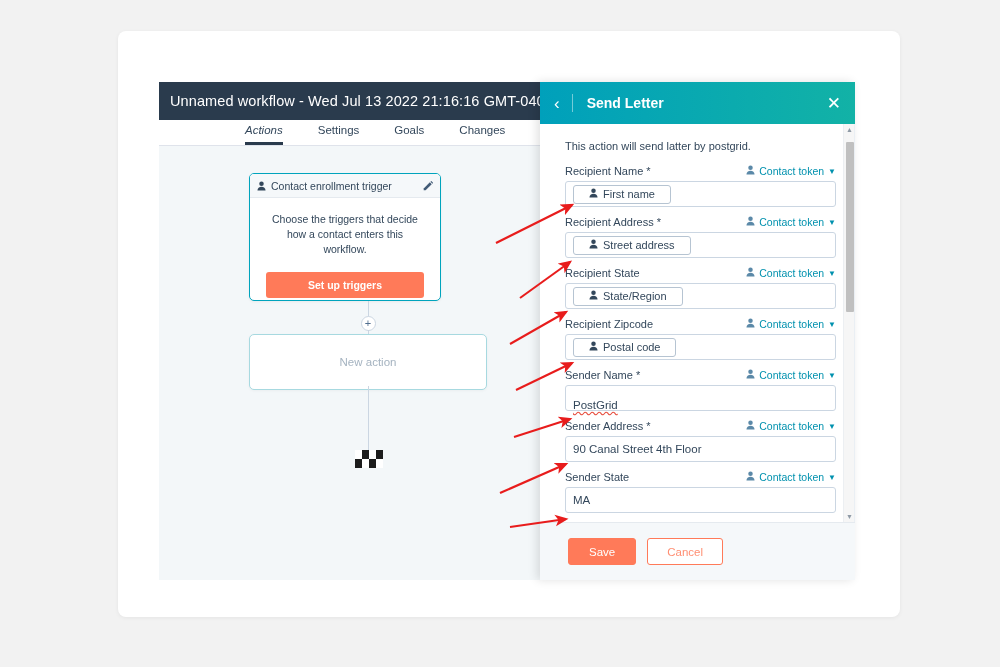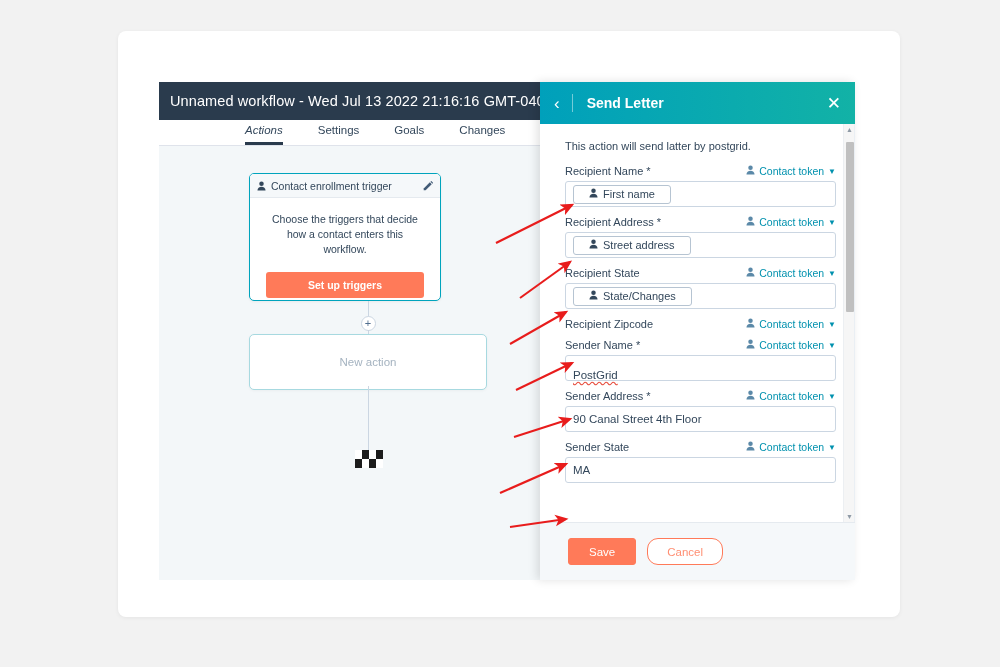--- a/index.html
+++ b/index.html
@@ -211,21 +211,21 @@
     height: 58px; background: #f5f8fa;
     border-top: 1px solid #e5eaef;
     display: flex; align-items: center; padding-left: 28px; gap: 11px;
   }
   .btn-save {
     background: #ff7a59; border: 1px solid #ff7a59; border-radius: 3px;
     color: #ffffff; font-size: 11.5px; height: 27px; padding: 0 20px;
     font-family: "Liberation Sans", sans-serif; cursor: pointer;
   }
   .btn-cancel {
-    background: #ffffff; border: 1px solid #ff7a59; border-radius: 11px;
+    background: #ffffff; border: 1px solid #ff7a59; border-radius: 3px;
     color: #ff8f73; font-size: 11.5px; height: 27px; padding: 0 19px;
     font-family: "Liberation Sans", sans-serif; cursor: pointer;
   }
 
   
   .outer-scroll {
     position: absolute; left: 850px; top: 134px; width: 5px; height: 446px;
     background: #b9bfc6; border-radius: 3px;
   }
 
@@ -383,37 +383,48 @@
             </span>
           </div>
           <div class="input-box">
             <span class="chip">
               <span>
                 <svg width="9" height="10" viewBox="0 0 12 13">
                   <circle cx="6" cy="3.4" r="3" fill="#33475b"></circle>
                   <path d="M0.6 12.4c0-3 2.4-5 5.4-5s5.4 2 5.4 5z" fill="#33475b"></path>
                 </svg>
               </span>
-              <span>State/Changes</span>
+              <span>State/Region</span>
             </span>
           </div>
         </div>
 
         <div class="field">
           <div class="field-row">
             <span class="field-label">Recipient Zipcode</span>
             <span class="token-link">
               <span>
                 <svg width="9" height="10" viewBox="0 0 12 13">
                   <circle cx="6" cy="3.4" r="3" fill="#5b89a8"></circle>
                   <path d="M0.6 12.4c0-3 2.4-5 5.4-5s5.4 2 5.4 5z" fill="#5b89a8"></path>
                 </svg>
               </span>
               <span>Contact token</span>
               <span class="token-caret">▼</span>
+            </span>
+          </div>
+          <div class="input-box">
+            <span class="chip">
+              <span>
+                <svg width="9" height="10" viewBox="0 0 12 13">
+                  <circle cx="6" cy="3.4" r="3" fill="#33475b"></circle>
+                  <path d="M0.6 12.4c0-3 2.4-5 5.4-5s5.4 2 5.4 5z" fill="#33475b"></path>
+                </svg>
+              </span>
+              <span>Postal code</span>
             </span>
           </div>
         </div>
 
         <div class="field">
           <div class="field-row">
             <span class="field-label">Sender Name *</span>
             <span class="token-link">
               <span>
                 <svg width="9" height="10" viewBox="0 0 12 13">

